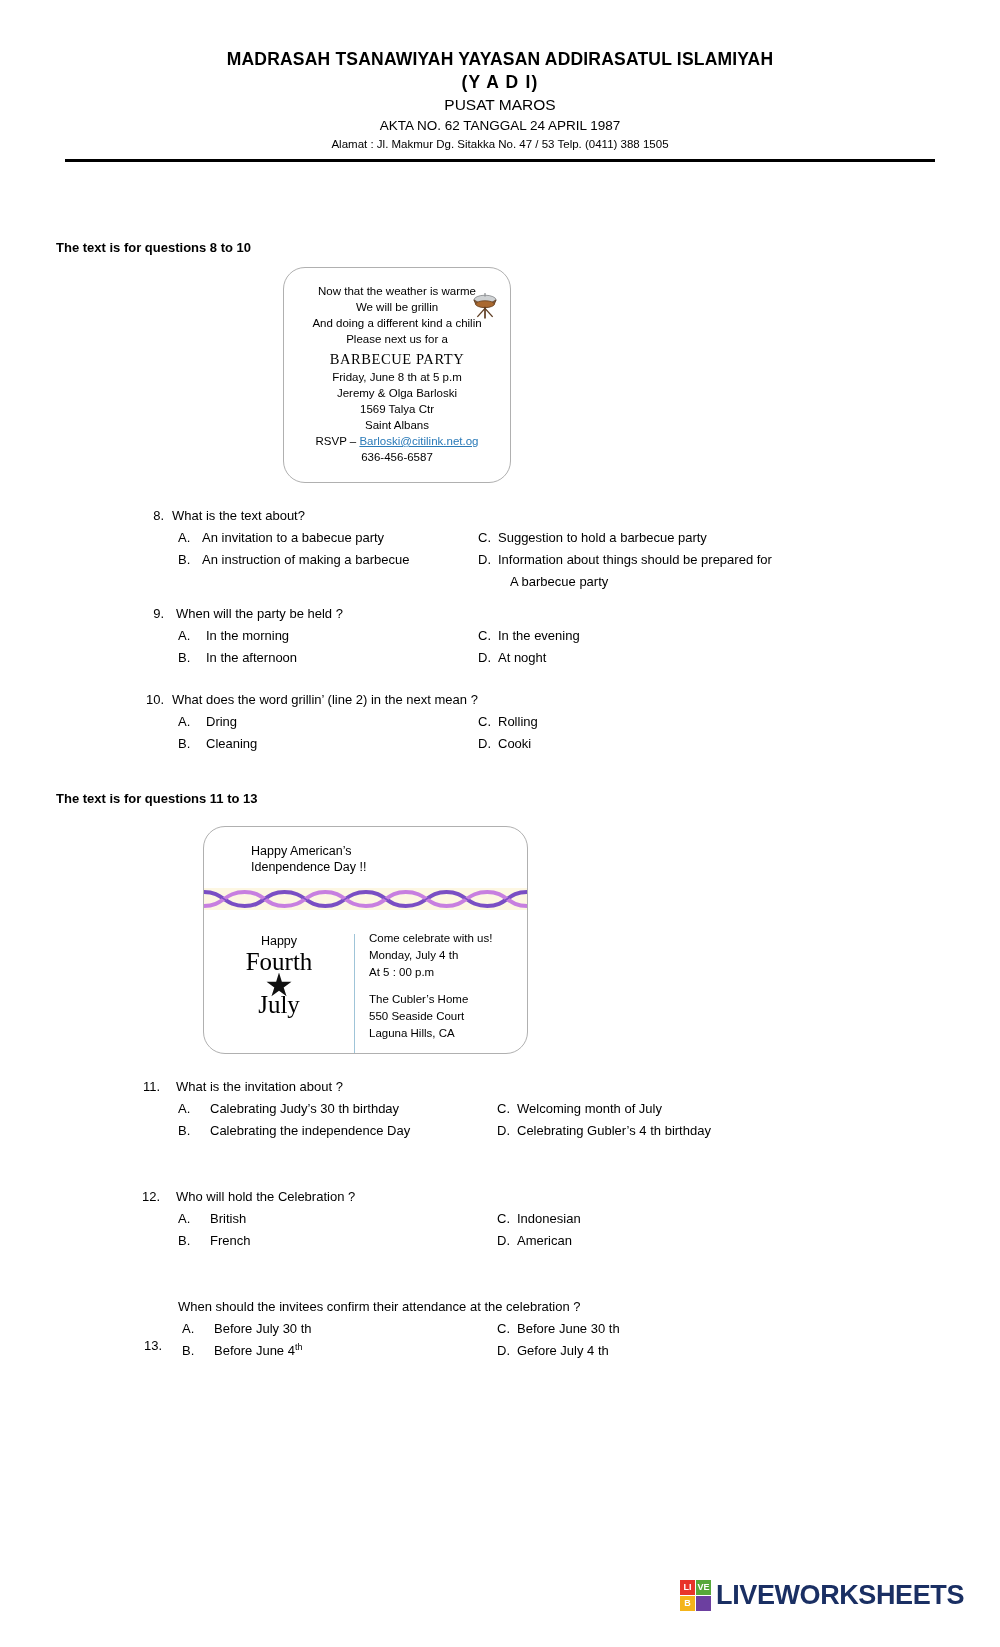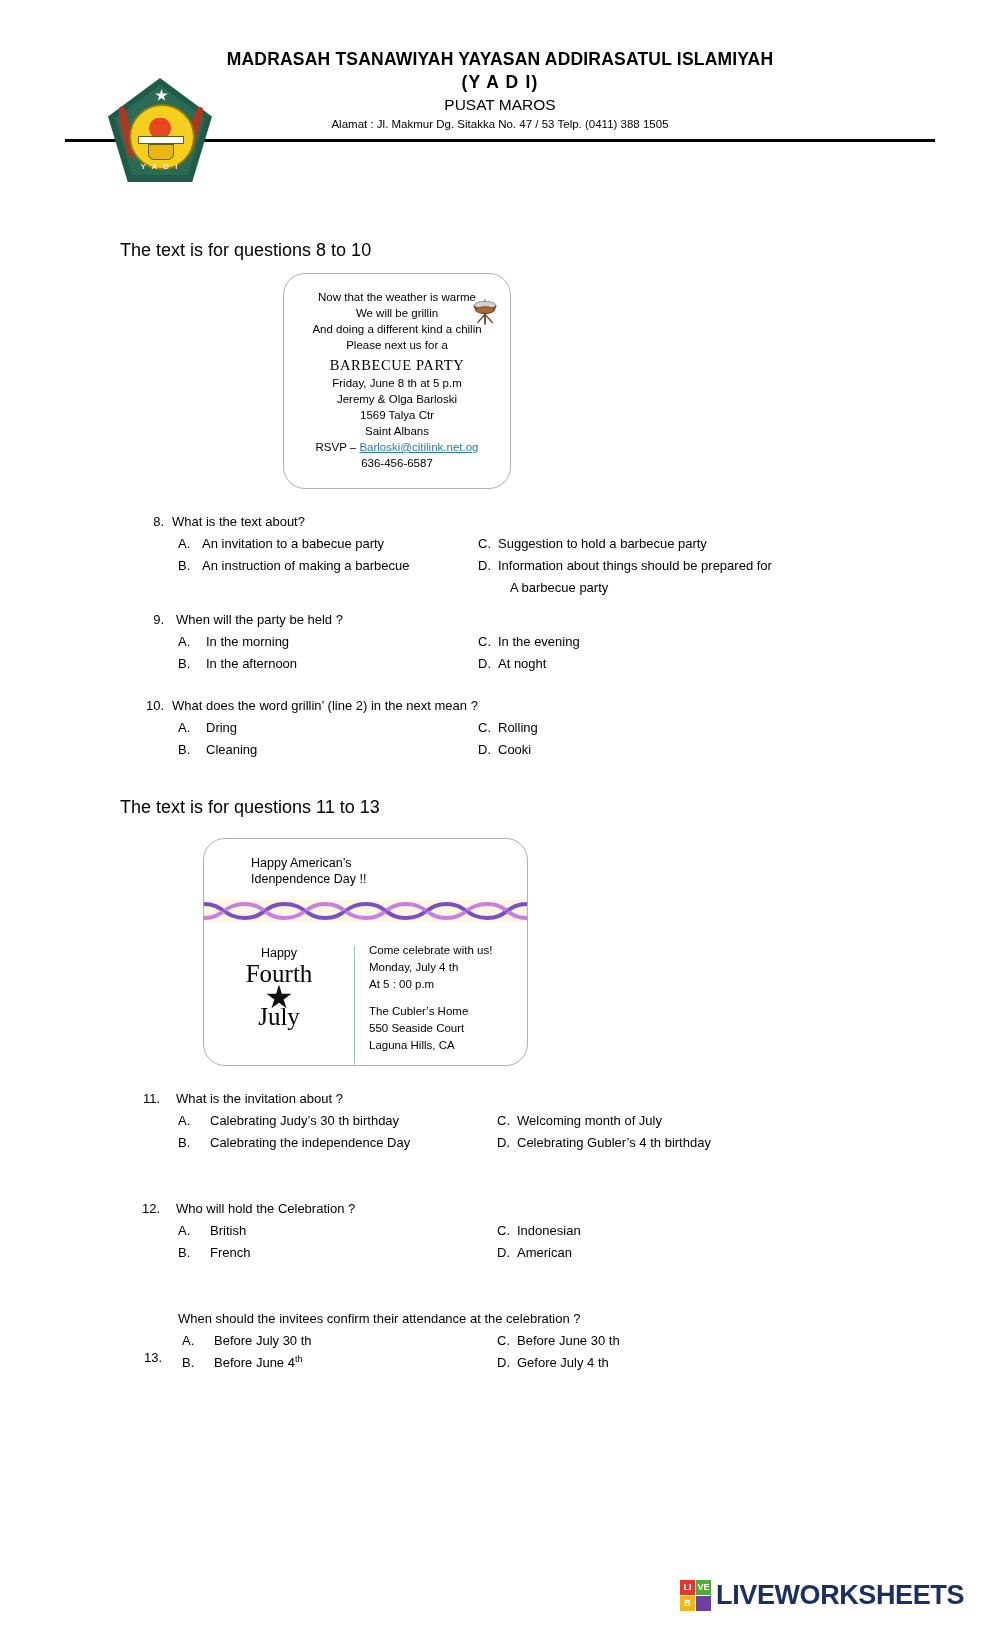--- a/index.html
+++ b/index.html
@@ -126,23 +126,23 @@
     font-size: 11.5px;
     line-height: 1.5;
   }
   .head-rule {
     margin: 6px 65px 0 65px;
     border-top: 3px solid #000;
   }
 
   
   .section-title {
-    font-size: 18px;
-    font-weight: normal;
-    margin-left: 120px;
+    font-size: 13px;
+    font-weight: bold;
+    margin-left: 56px;
     margin-top: 52px;
   }
 
   
   .card {
     position: relative;
     border: 1px solid #b0b0b0;
     border-radius: 22px;
     background: #fff;
     box-sizing: border-box;
@@ -286,37 +286,26 @@
     font-weight: bold;
     color: #1a2f63;
     letter-spacing: -0.4px;
   }
 </style>
 </head>
 <body>
 
 <div class="header">
 
-  <div class="logo">
-    <div class="logo-pent"></div>
-    <div class="logo-pent-inner"></div>
-    <div class="logo-wheat-l"></div>
-    <div class="logo-wheat-r"></div>
-    <div class="logo-ring"></div>
-    <div class="logo-core"></div>
-    <div class="logo-book"></div>
-    <div class="logo-cup"></div>
-    <div class="logo-star"></div>
-    <div class="logo-name">Y A D I</div>
-  </div>
 
   <div class="head-lines">
     <div class="head-title">MADRASAH TSANAWIYAH YAYASAN  ADDIRASATUL ISLAMIYAH</div>
     <div class="head-yadi">(Y A D I)</div>
     <div class="head-pusat">PUSAT MAROS</div>
+    <div class="head-akta">AKTA NO. 62 TANGGAL 24 APRIL 1987</div>
     <div class="head-alamat">Alamat : Jl. Makmur Dg. Sitakka  No. 47 / 53 Telp. (0411) 388 1505</div>
   </div>
   <div class="head-rule"></div>
 </div>
 
 <div class="section-title">The text is for questions 8 to 10</div>
 
 <div class="card card-bbq">
   <svg class="grill-icon" viewBox="0 0 40 40">
     <ellipse cx="20" cy="14" rx="13" ry="5.5" fill="#cfd2d4" stroke="#8a8d90" stroke-width="1"></ellipse>

